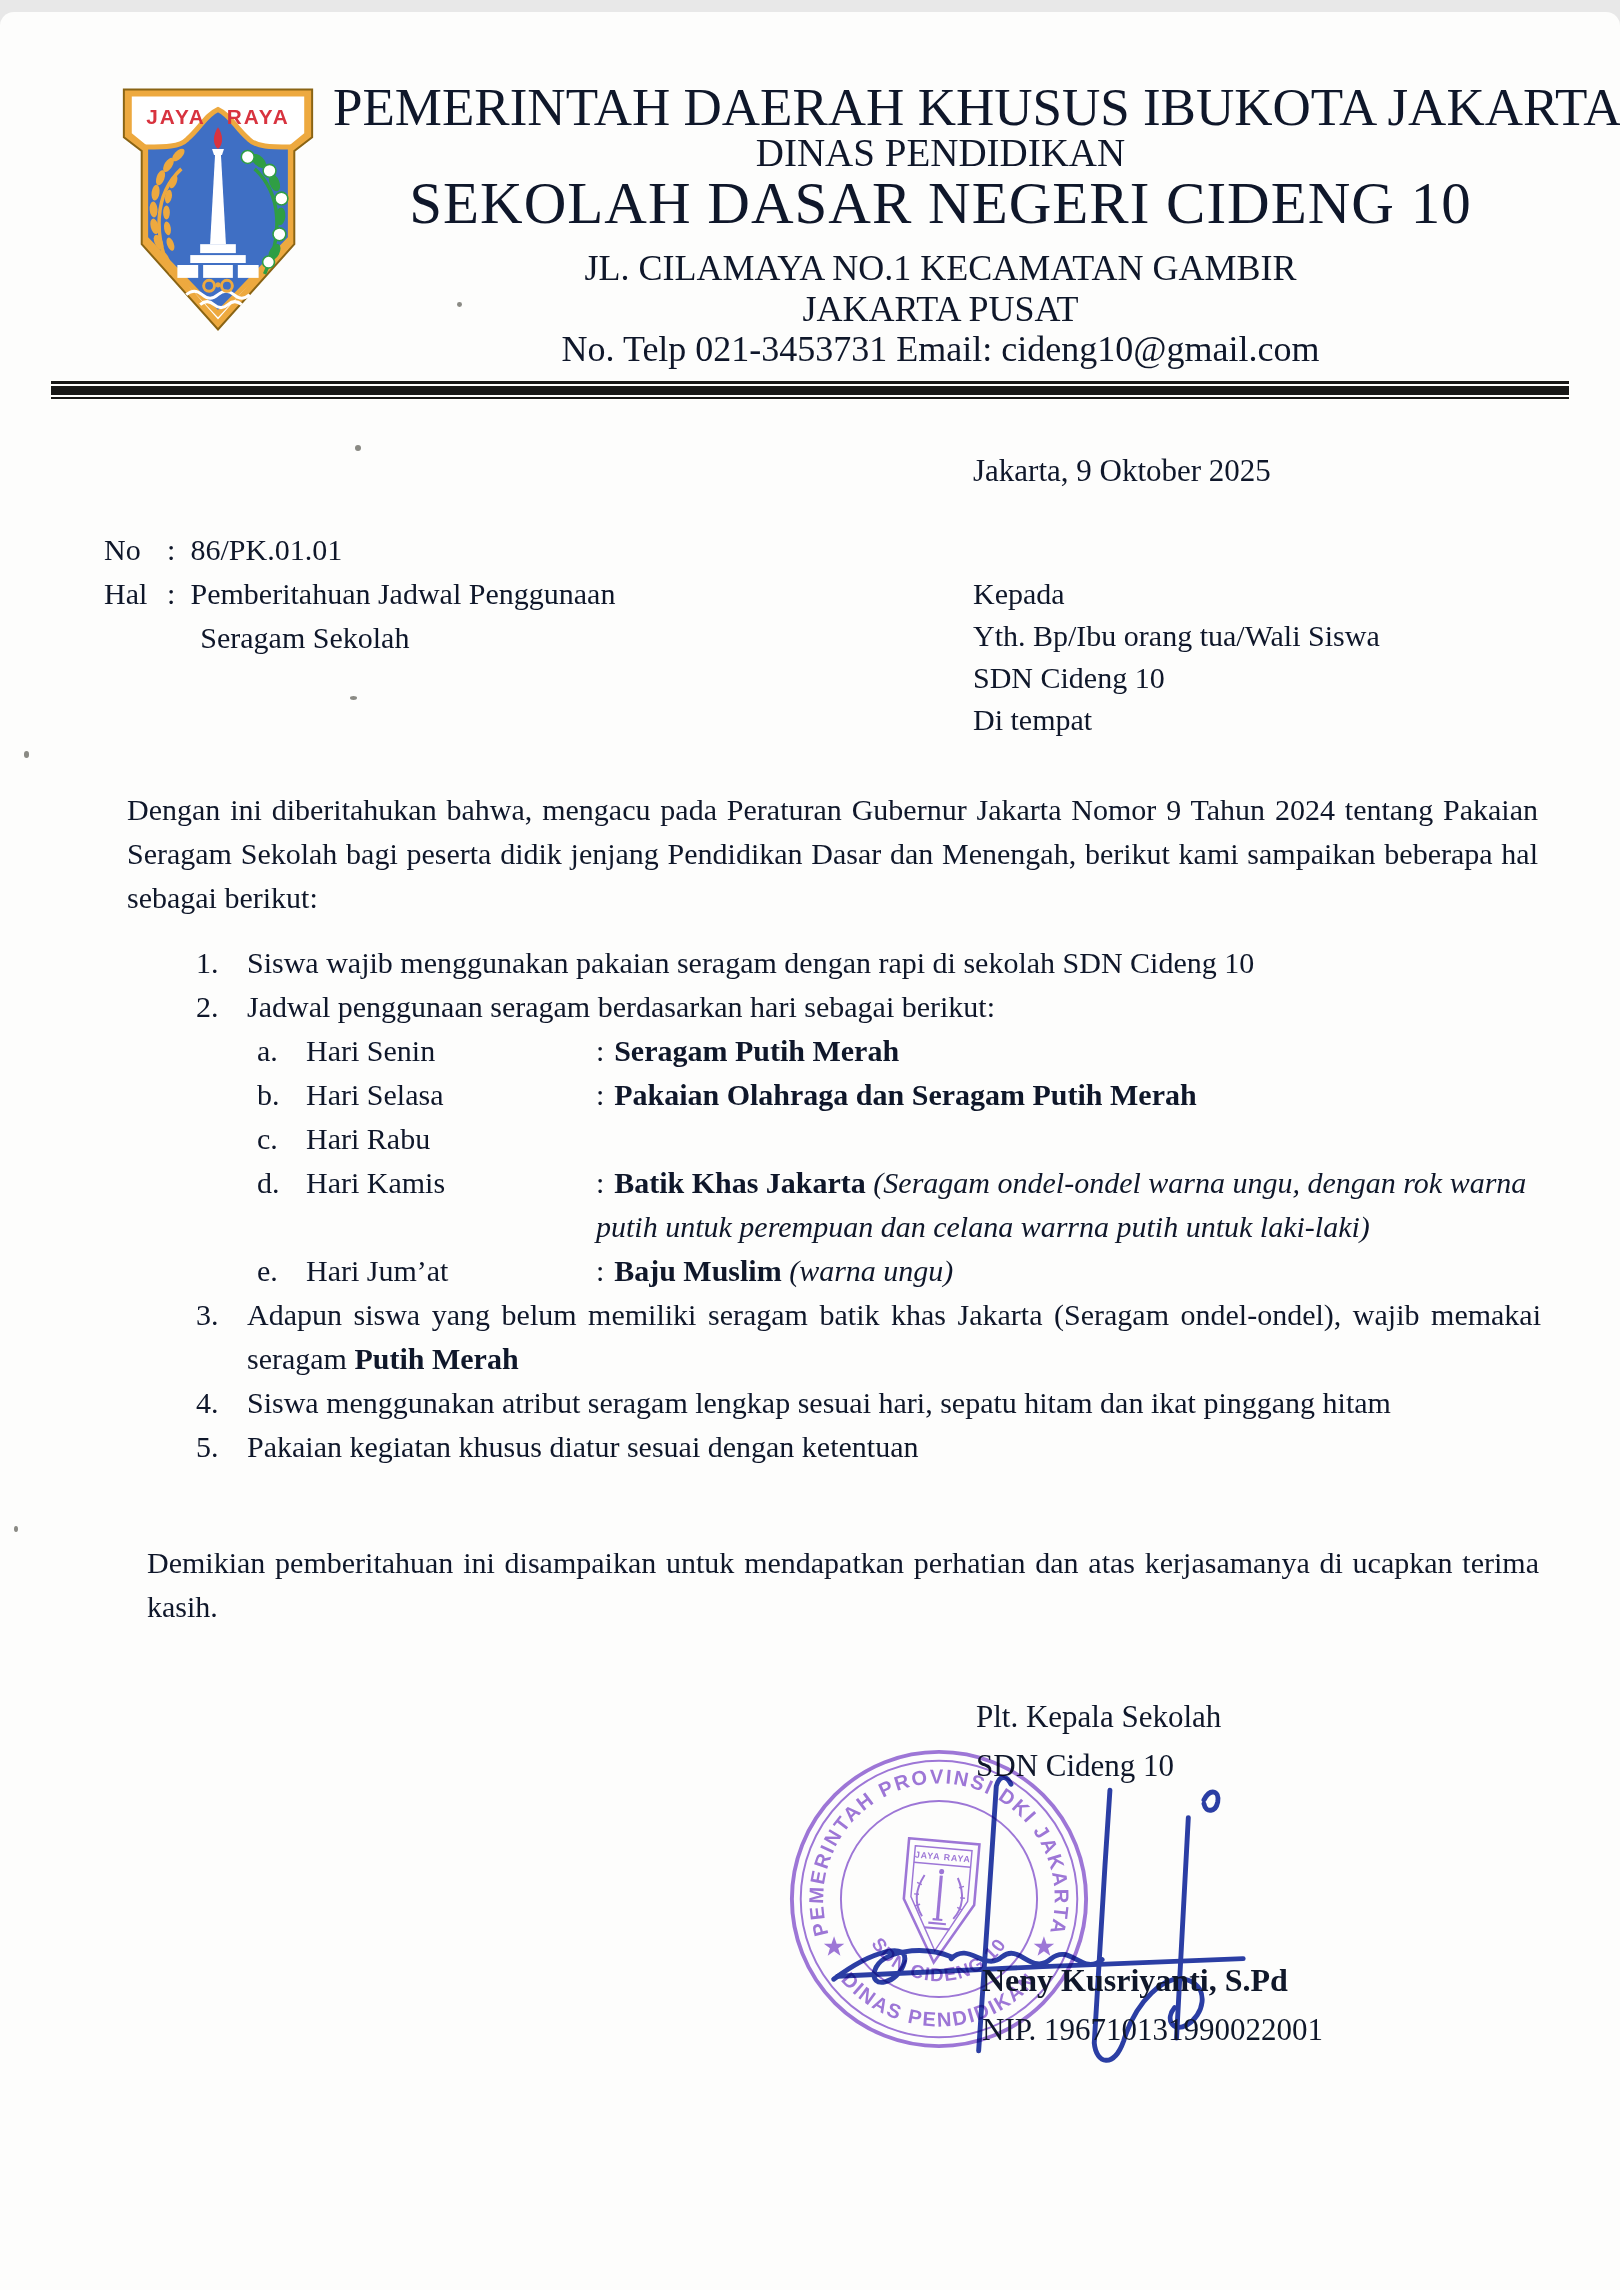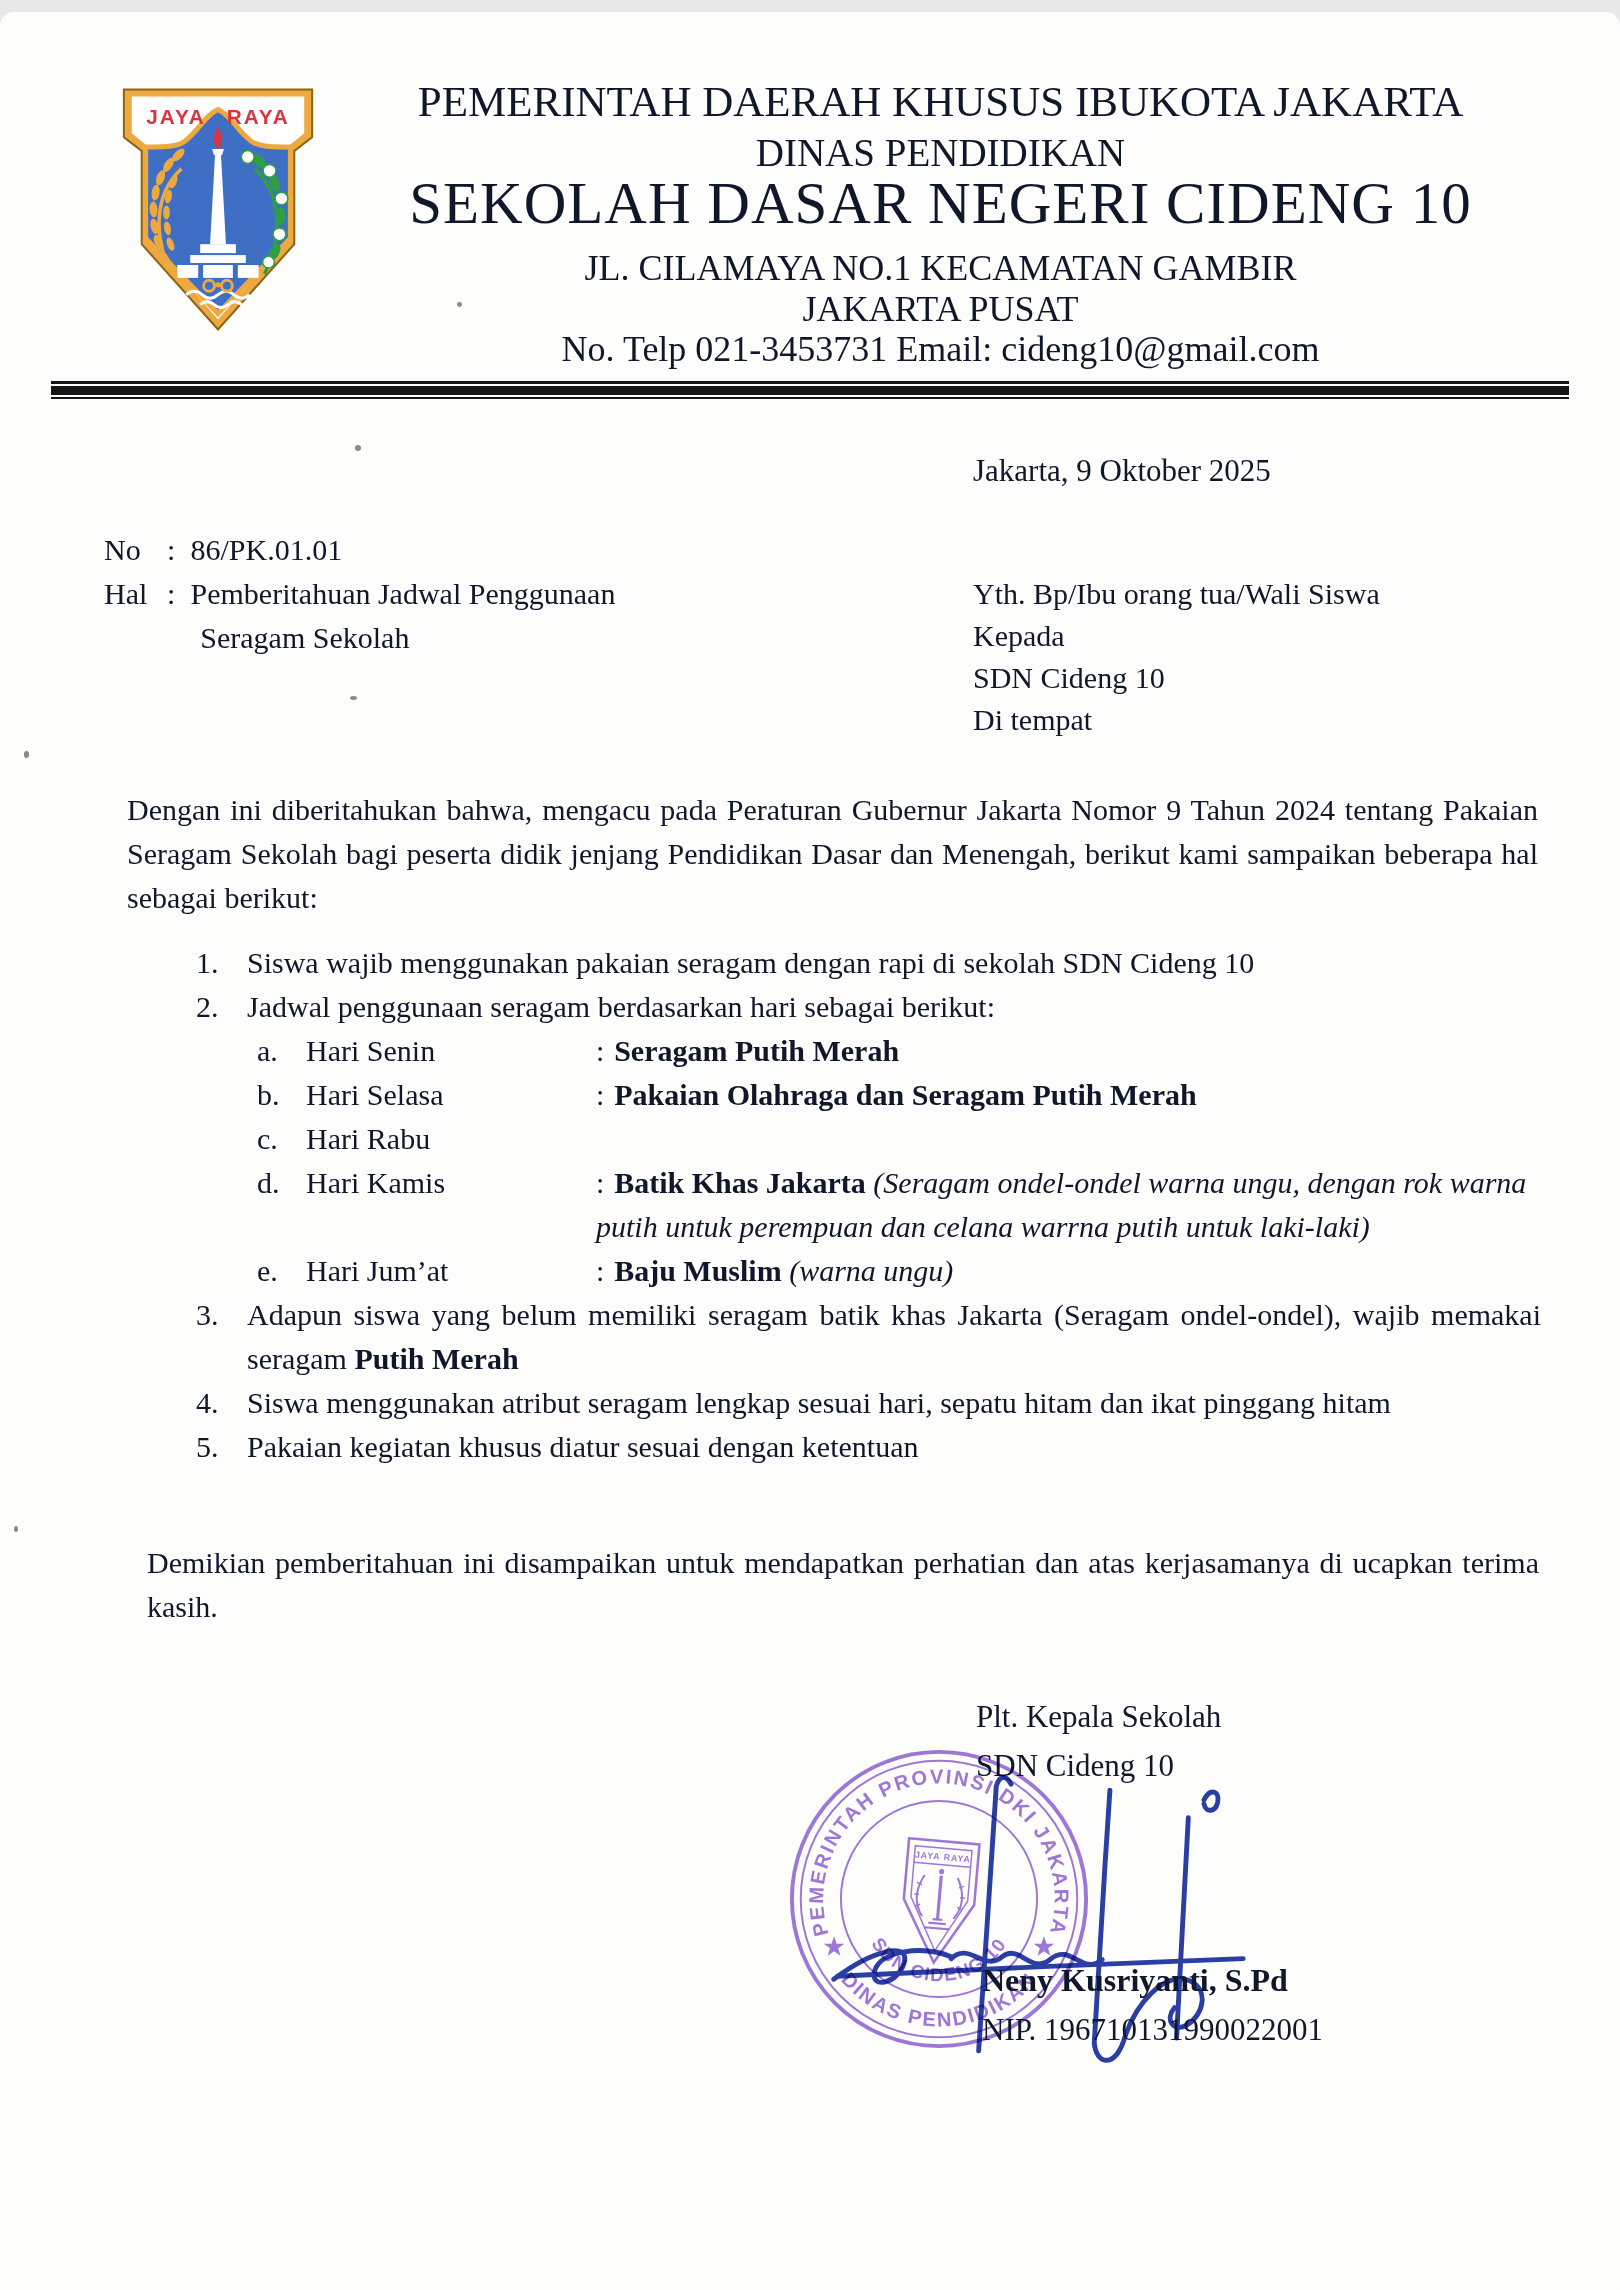--- a/index.html
+++ b/index.html
@@ -9,21 +9,21 @@
     margin:12px auto;
     background:#fdfdfc;
     font-family:"Liberation Serif","DejaVu Serif",serif;
     color:#0f172a;
     overflow:hidden;
     border-radius:14px;
   }
   
   .logo{position:absolute;left:108px;top:65px;width:220px;height:265px;}
   .hdr{position:absolute;left:333px;width:1215px;text-align:center;white-space:nowrap;}
-  .hdr1{top:65px;font-size:43px;}
+  .hdr1{top:65px;font-size:53px;}
   .hdr2{top:118px;font-size:39px;}
   .hdr-school{top:157px;font-size:59px;font-weight:400;letter-spacing:1px;}
   .hdr-addr1{top:235px;font-size:36px;}
   .hdr-addr2{top:276px;font-size:36px;}
   .hdr-contact{top:316px;font-size:36px;}
   .rule{position:absolute;left:51px;top:369px;width:1518px;}
   .rule .r1{height:2.9px;background:#161616;}
   .rule .r2{height:2px;}
   .rule .r3{height:8.8px;background:#161616;}
   .rule .r4{height:2px;}
@@ -154,22 +154,22 @@
       <span>Pemberitahuan Jadwal Penggunaan</span>
     </div>
     <div class="row">
       <span></span>
         <span></span>
       <span style="padding-left:9.8px;">Seragam Sekolah</span>
     </div>
   </div>
 
   <div class="recipient">
+    <div>Kepada</div>
     <div>Yth. Bp/Ibu orang tua/Wali Siswa</div>
-    <div>Kepada</div>
     <div>SDN Cideng 10</div>
     <div>Di tempat</div>
   </div>
 
   <div class="opening">Dengan ini diberitahukan bahwa, mengacu pada Peraturan Gubernur  Jakarta Nomor 9 Tahun 2024 tentang Pakaian Seragam Sekolah bagi peserta didik jenjang Pendidikan Dasar dan Menengah, berikut kami sampaikan beberapa hal sebagai berikut:</div>
 
   <div class="list">
     <div class="li">
       <span class="num">1.</span>
       <span class="txt">Siswa wajib menggunakan pakaian seragam dengan rapi di sekolah SDN Cideng 10</span>

